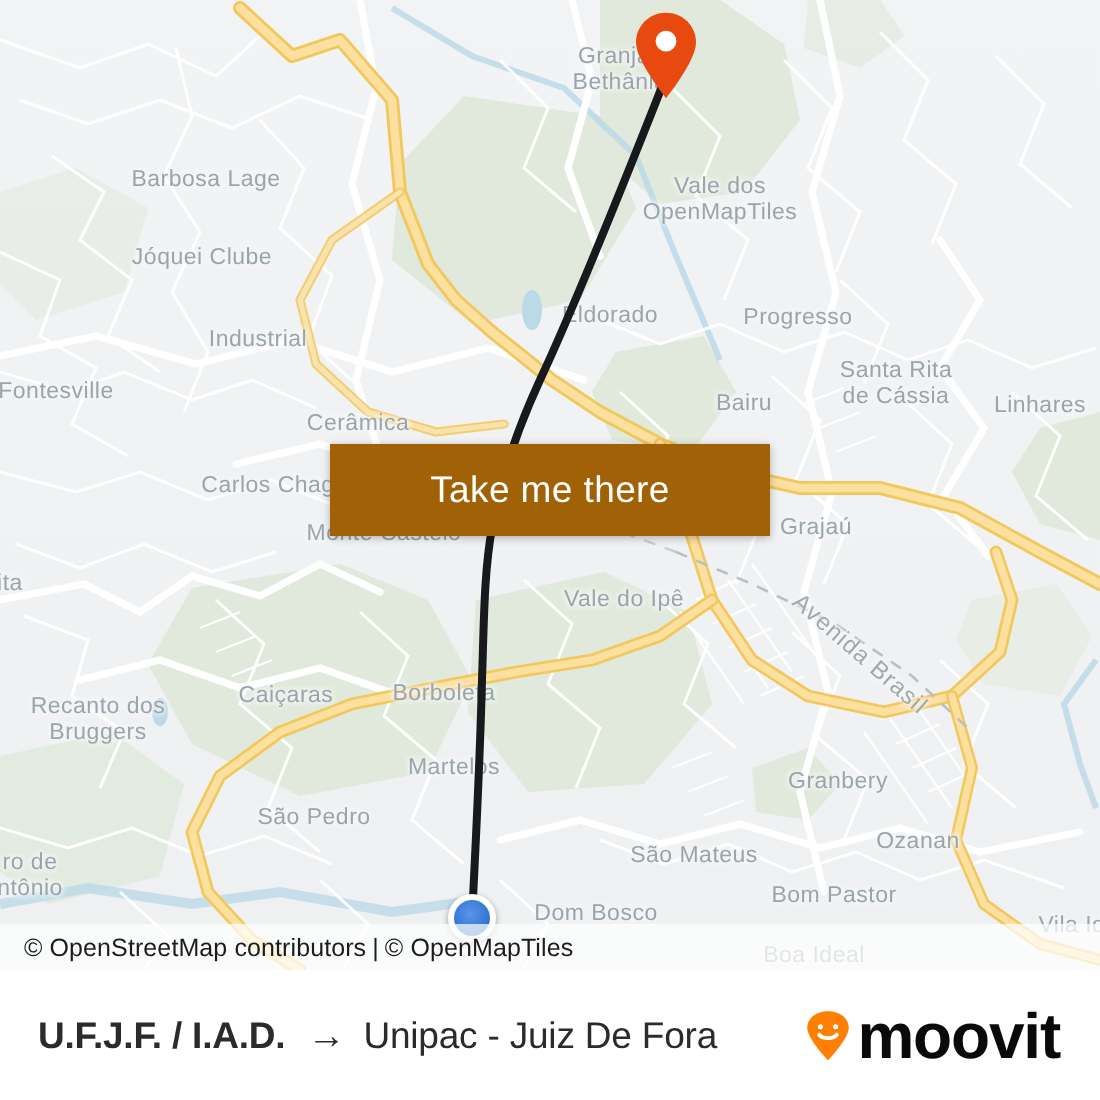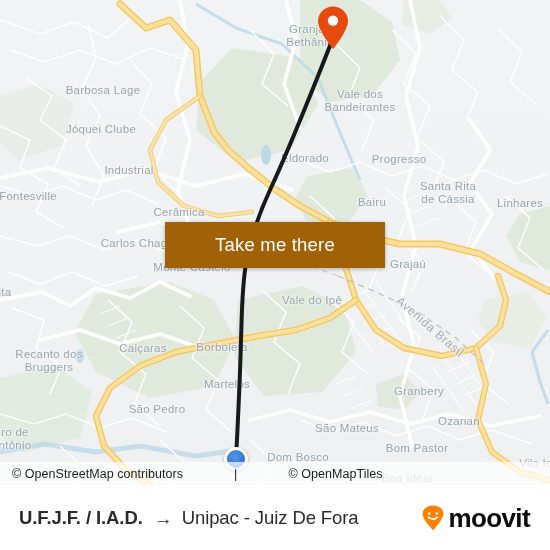--- a/index.html
+++ b/index.html
@@ -65,21 +65,20 @@
   }
 
   
   .attrib{
     position:absolute;left:0;top:462px;width:550px;height:23px;
     background:rgba(255,255,255,.72);
     display:flex;align-items:center;
     font-size:12.5px;color:#1c1c1c;
     padding-left:12px;box-sizing:border-box;
     letter-spacing:.05px;
-    gap:48px;
   }
   .attrib .sep{padding:0 3px;}
 
   
   .footer{
     position:absolute;left:0;top:485px;width:550px;height:65px;
     background:#fff;
     display:flex;align-items:center;
   }
   .trip{
@@ -91,21 +90,21 @@
   .trip .from{font-weight:bold;letter-spacing:-.1px;}
   .trip .arrow{
     margin:0 9px 0 11px;
     font-size:19px;color:#2b2b2b;line-height:1;
     position:relative;top:1px;
   }
   .trip .to{font-weight:normal;letter-spacing:-.1px;}
 
   .brand{position:absolute;right:20px;top:50%;transform:translateY(-50%);display:flex;align-items:center;}
   .brand-word{
-    font-size:26px;font-weight:bold;color:#0a0a0a;
+    font-size:32px;font-weight:bold;color:#0a0a0a;
     letter-spacing:-.6px;margin-left:2px;line-height:1;
   }
 </style>
 </head>
 <body>
 
 <div class="app">
 
   <div class="map">
 
@@ -220,21 +219,21 @@
 
       <path d="M338,276 L376,292 L418,312 L456,338 L486,366" stroke="#b9bfc3" stroke-width="1.3" fill="none" stroke-dasharray="6 5"></path>
       <path d="M338,276 L300,262 L262,256 L226,262" stroke="#b9bfc3" stroke-width="1.2" fill="none" stroke-dasharray="6 5" opacity=".7"></path>
     </svg>
 
     <div id="map-labels">
         <div class="map-label" style="left: 310px; top: 35px;">Granjas
 Bethânia</div>
         <div class="map-label" style="left: 103px; top: 90px;">Barbosa Lage</div>
         <div class="map-label" style="left: 360px; top: 100px;">Vale dos
-Bandeirantes</div>
+OpenMapTiles</div>
         <div class="map-label" style="left: 101px; top: 129px;">Jóquei Clube</div>
         <div class="map-label" style="left: 305px; top: 158px;">Eldorado</div>
         <div class="map-label" style="left: 399px; top: 159px;">Progresso</div>
         <div class="map-label" style="left: 129px; top: 170px;">Industrial</div>
         <div class="map-label" style="left: 425px; top: 192px; margin-left: 23px;">Santa Rita
 de Cássia</div>
         <div class="map-label" style="left: 28px; top: 196px;">Fontesville</div>
         <div class="map-label" style="left: 372px; top: 202px;">Bairu</div>
         <div class="map-label" style="left: 520px; top: 187px; margin-top: 16px;">Linhares</div>
         <div class="map-label" style="left: 179px; top: 212px;">Cerâmica</div>

